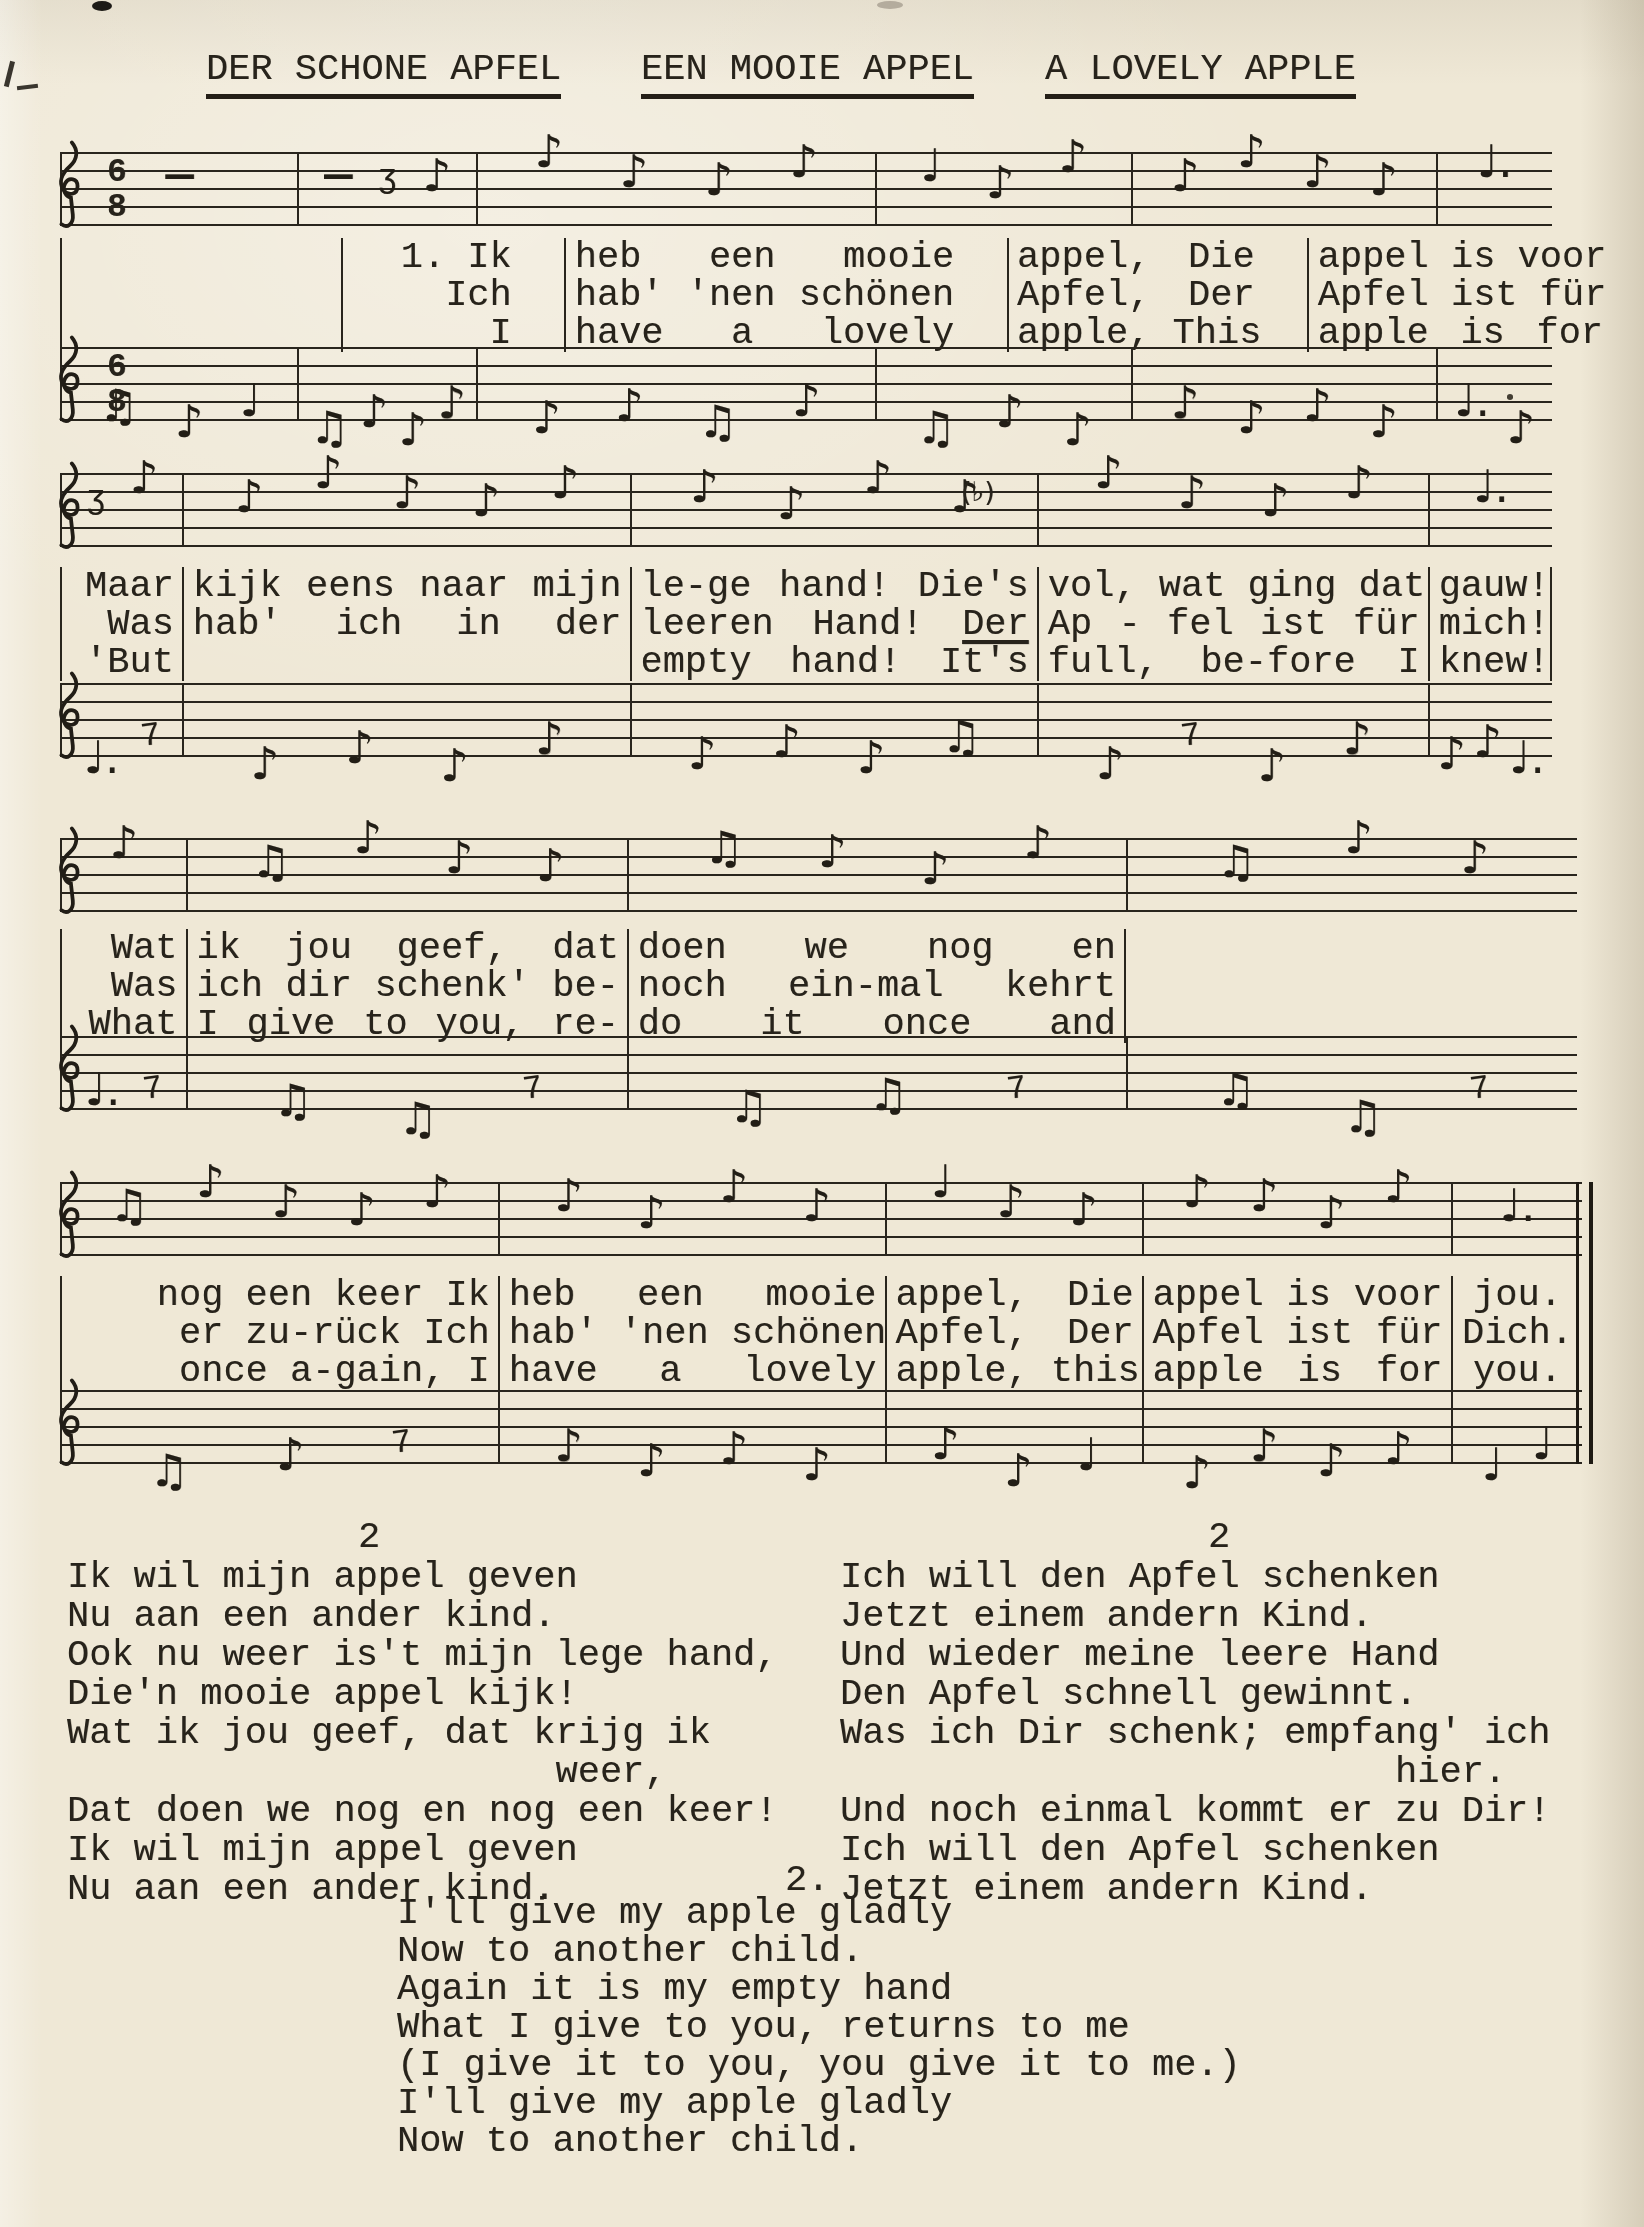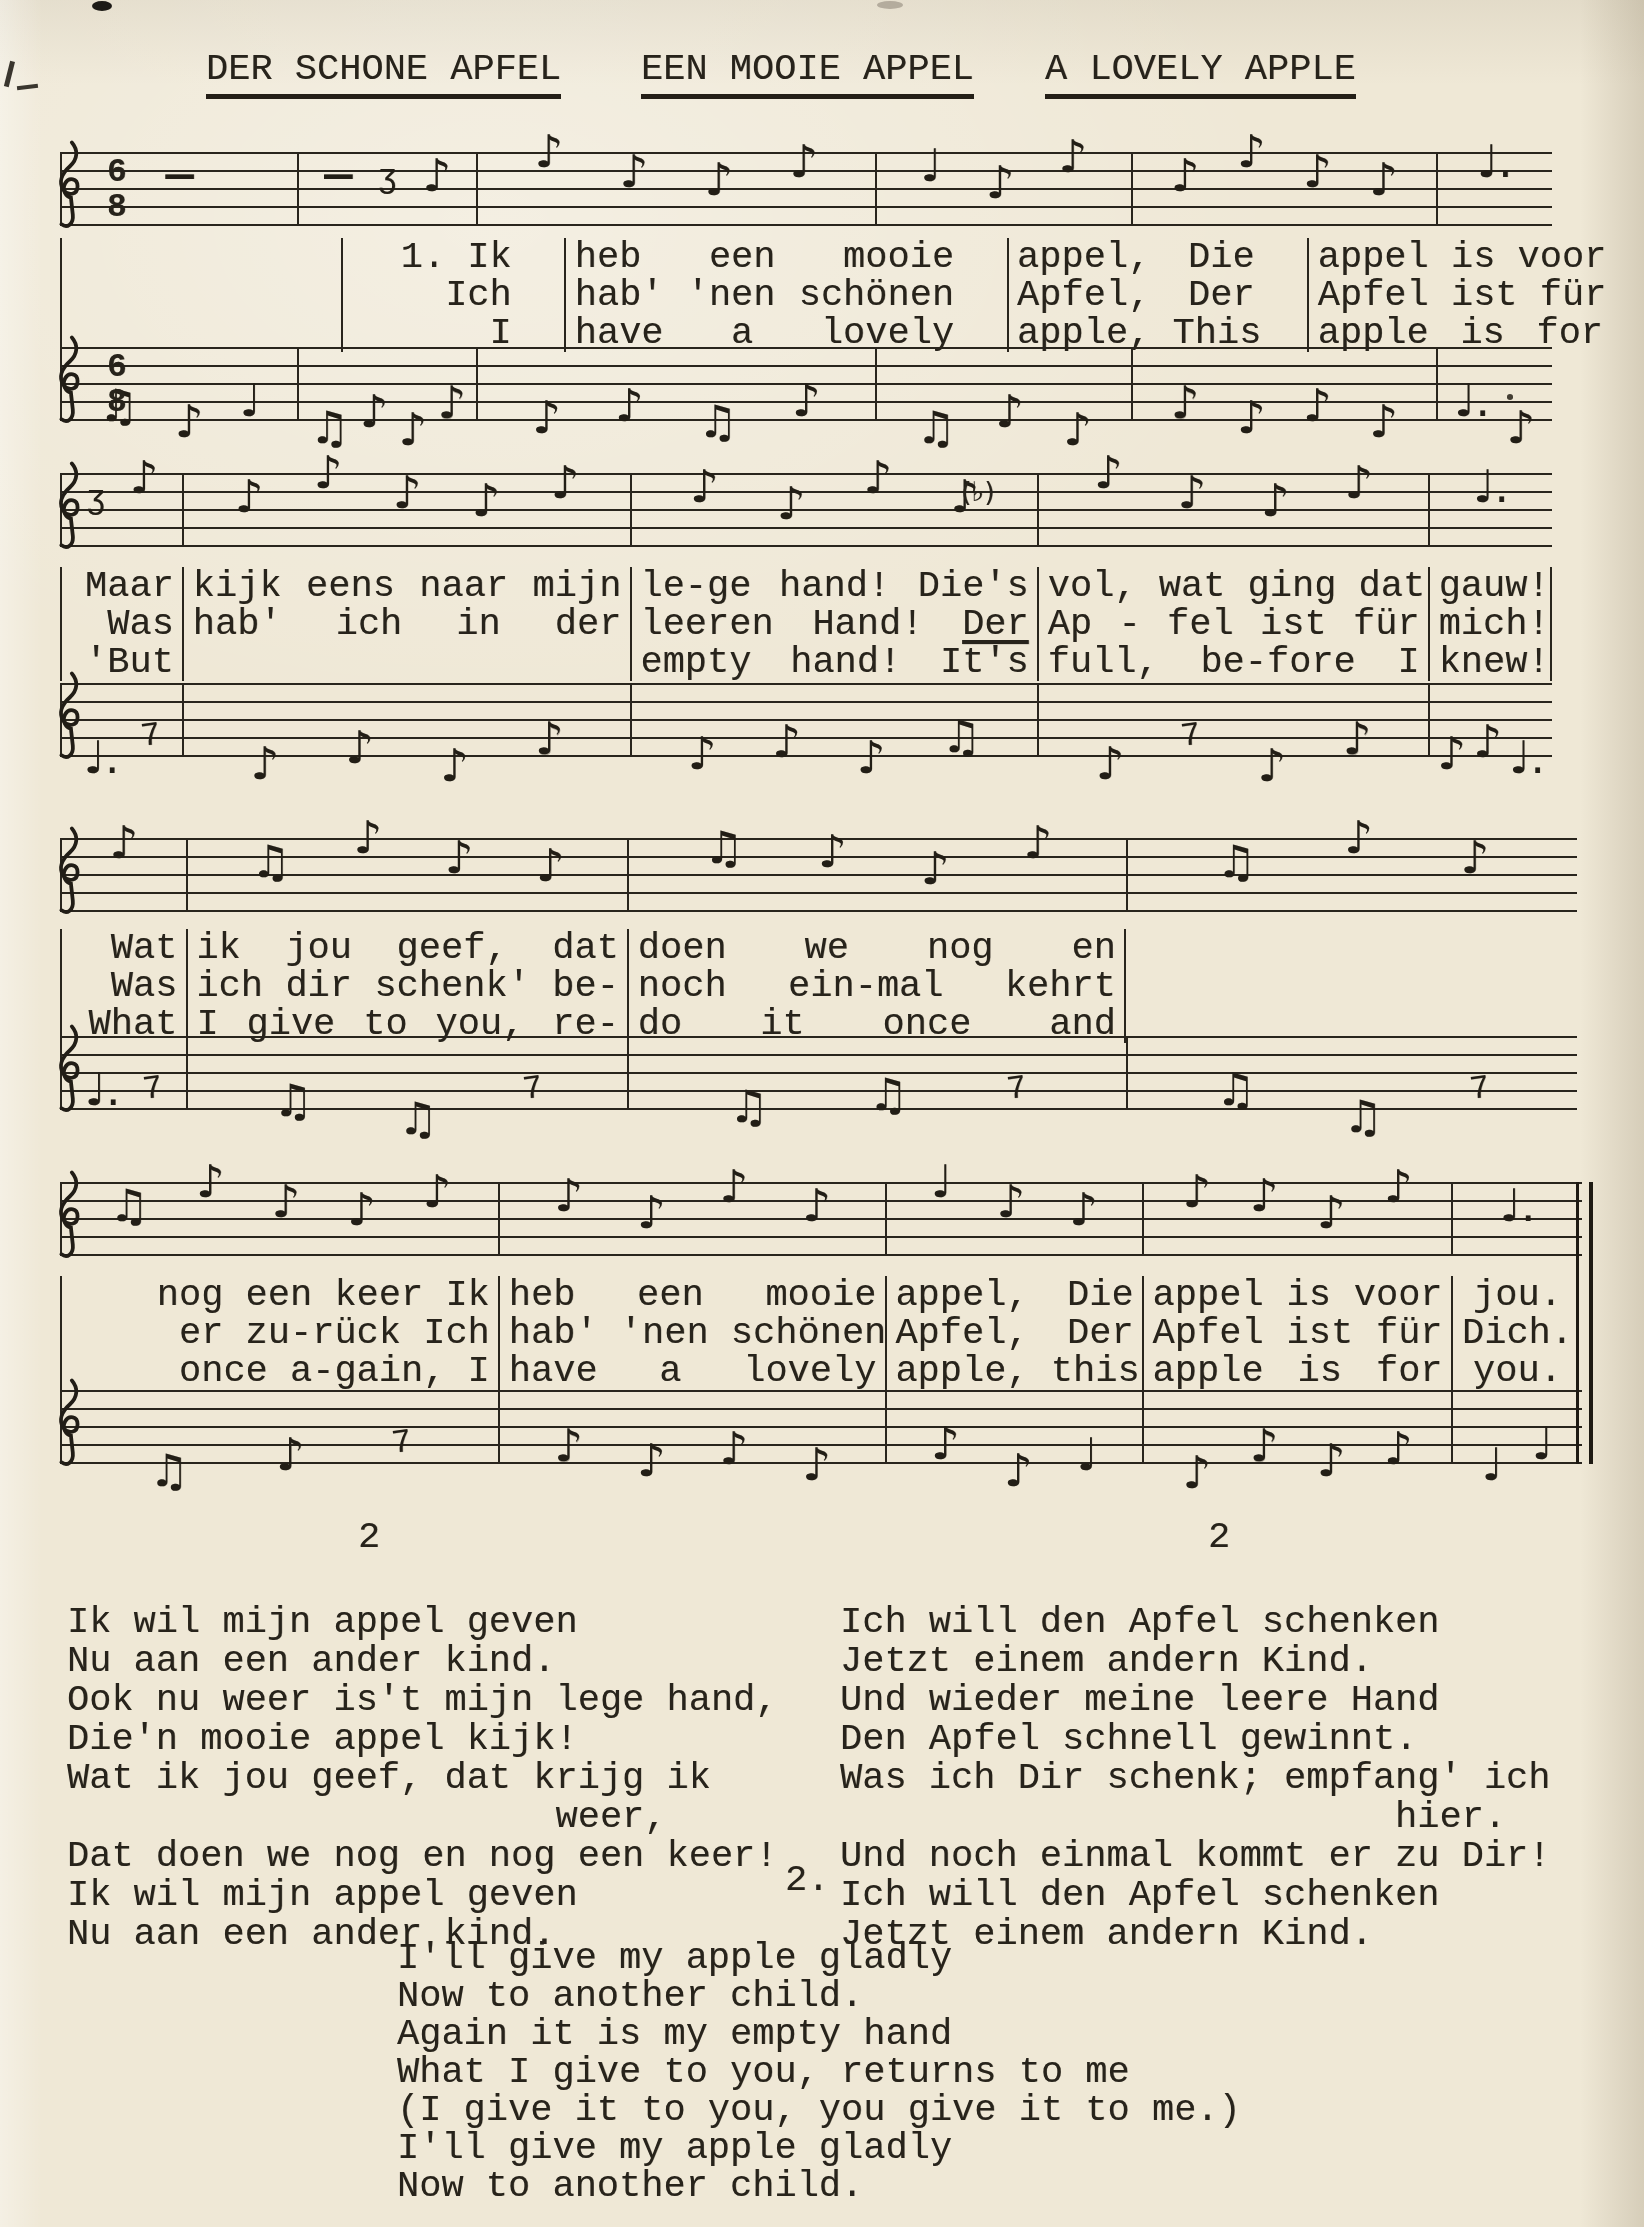--- a/index.html
+++ b/index.html
@@ -42,21 +42,21 @@
   .lcell{padding:0 8.5px; border-left:2.1px solid #29251d;}
   .lyrics .lcell:last-child{border-right:2.1px solid #29251d;}
   .lyrics.nofinal .lcell:last-child{border-right:none;}
   .lline{height:38px; white-space:nowrap; overflow:visible;}
   .al-j .lline{text-align:justify; text-align-last:justify;}
   .al-r .lline{text-align:right;}
   .al-c .lline{text-align:center;}
   .ul{text-decoration:underline; text-decoration-thickness:3.5px; text-underline-offset:5.7px;}
   .finalbar{position:absolute; width:10.6px; border-left:3.5px solid #1e1a13; border-right:4.3px solid #1e1a13;}
   .vnum{position:absolute;}
-  .vblock{position:absolute;margin-top:45px;}
+  .vblock{position:absolute;}
   .vblock div{white-space:pre; height:39px;}
   .artifact{position:absolute; pointer-events:none;}
 </style>
 </head>
 <body>
 
 <div class="page">
 
   <div class="title" style="left:206px">DER SCHONE APFEL</div>
   <div class="title" style="left:641px">EEN MOOIE APPEL</div>

